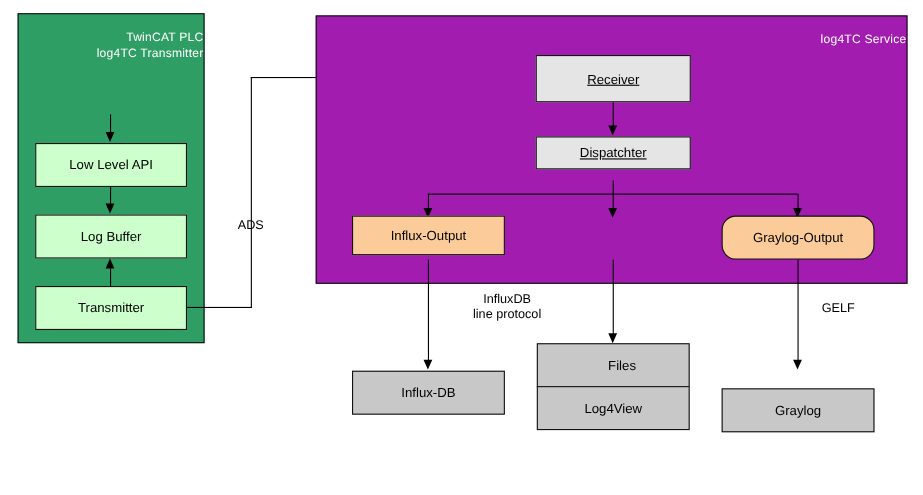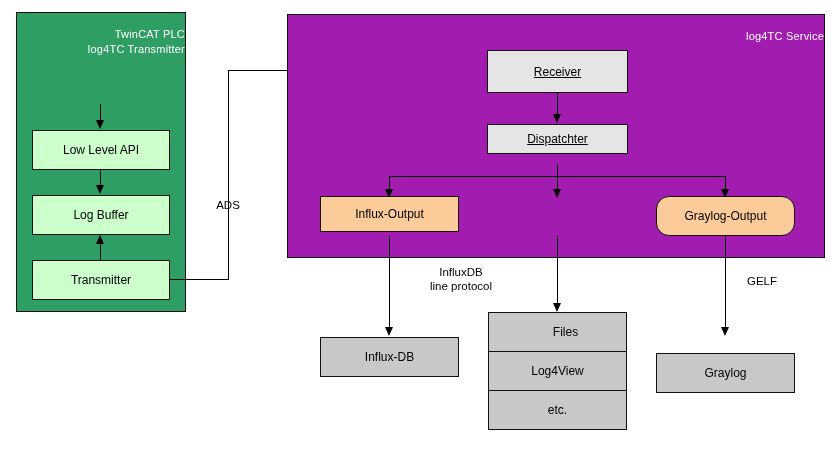--- a/index.html
+++ b/index.html
@@ -180,23 +180,20 @@
 
   <div class="ln v" style="left:557px; top:236px; height:68px;"></div>
   <div class="arrow down" style="left:553px; top:303px;"></div>
 
   <div class="node gray" style="left:488px; top:312px; width:139px; height:40px;padding-left:16px;">
     <span>Files</span>
   </div>
   <div class="node gray" style="left:488px; top:351px; width:139px; height:40px;">
     <span>Log4View</span>
   </div>
-  <div class="node gray" style="left:488px; top:390px; width:139px; height:40px;">
-    <span>etc.</span>
-  </div>
 
   <div class="ln v" style="left:725px; top:236px; height:92px;"></div>
   <div class="arrow down" style="left:721px; top:327px;"></div>
   <div class="edge-label" style="left:732px; top:274px; width:60px; text-align:center;">GELF</div>
 
   <div class="node gray" style="left:656px; top:337px; width:139px; height:40px;margin-top:16px;">
     <span>Graylog</span>
   </div>
 
 </div>

